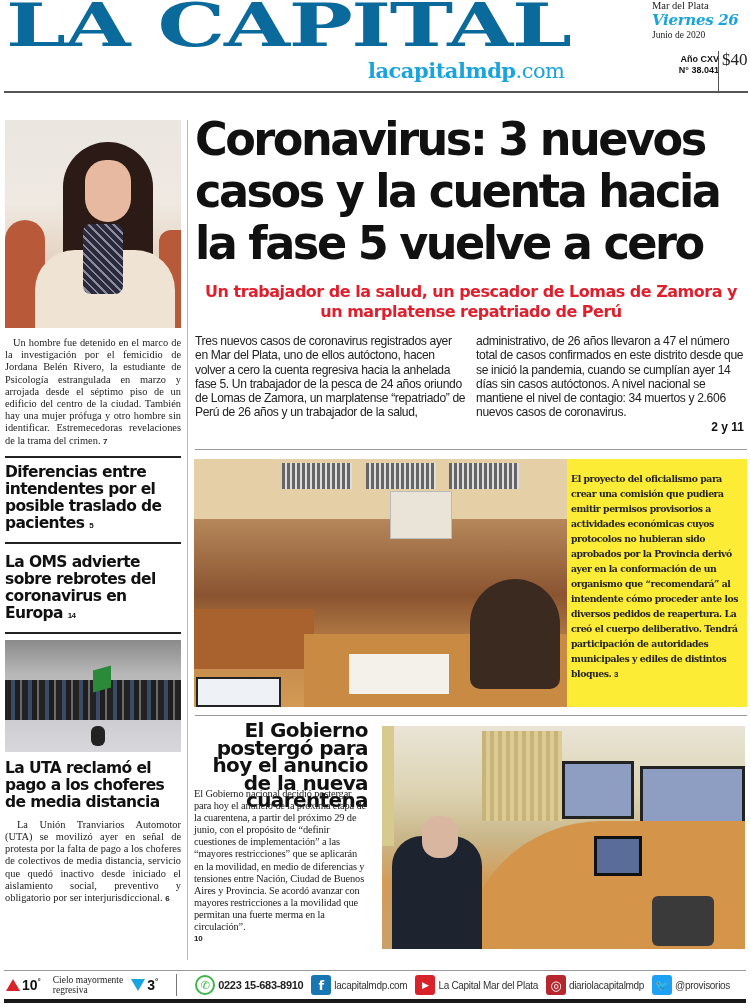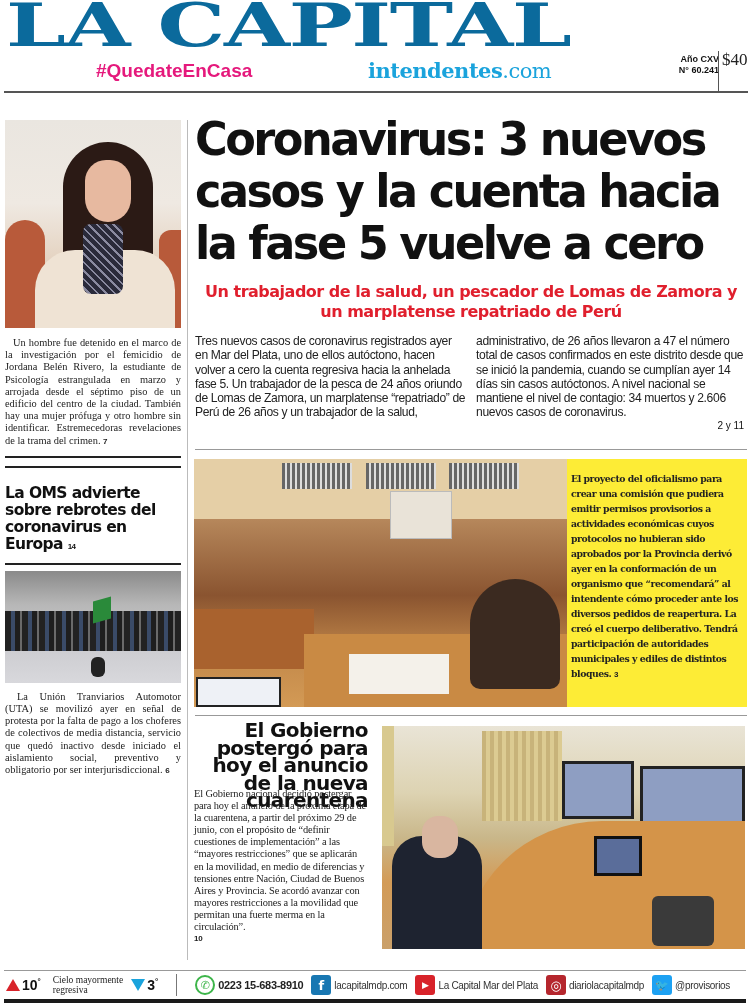--- a/index.html
+++ b/index.html
@@ -40,21 +40,21 @@
 
   .photo-uta { width: 176px; height: 112px; background: linear-gradient(180deg,#8a8a8a 0%, #b7b7b7 30%, #c9c9cd 60%, #d8d8dc 100%); }
   .photo-uta .crowd { position:absolute; left:0; top:40px; width:176px; height:40px; background: repeating-linear-gradient(90deg,#222 0 6px,#3a4b68 6px 10px,#1e1e1e 10px 15px,#6a6a6a 15px 17px); }
   .photo-uta .flag { position:absolute; left:88px; top:28px; width:18px; height:22px; background:#2a8a3a; transform: skewY(-15deg); }
   .photo-uta .dog { position:absolute; left:86px; top:86px; width:14px; height:20px; background:#222; border-radius: 6px; }
 
   
   .lead-hl { position: absolute; left: 195px; top: 113px; width: 552px; font-family: "DejaVu Sans", sans-serif; font-weight: bold; font-size: 46px; line-height: 52px; letter-spacing: -2.6px; color: #111; transform: scaleX(0.97); transform-origin: left top; }
   .lead-sub { position: absolute; left: 195px; top: 282px; width: 552px; text-align: center; font-family: "DejaVu Sans", sans-serif; font-weight: bold; font-size: 16px; line-height: 20px; letter-spacing: -0.5px; color: #e01f2d; }
   .lead-body { position: absolute; left: 195px; top: 334px; width: 552px; column-count: 2; column-gap: 10px; font-family: "Liberation Sans", sans-serif; font-size: 12.1px; line-height: 14.3px; color: #222; letter-spacing: -0.35px; height: 102px; }
-  .lead-ref { position: absolute; right: 6px; top: 420px; font-size: 10px; font-weight: normal; }
+  .lead-ref { position: absolute; right: 6px; top: 420px; font-size: 12px; font-weight: bold; }
   .hrule-1 { position: absolute; left: 195px; top: 449px; width: 552px; height: 1px; background: #999; }
 
   
   .photo-council { position: absolute; left: 194px; top: 459px; width: 373px; height: 248px; background: linear-gradient(180deg,#d7b58a 0%, #b5865a 25%, #8a5430 55%, #c48a4b 80%, #d39a55 100%); overflow: hidden; }
   .photo-council .wall { position:absolute; left:0; top:0; width:373px; height:60px; background:#e5cfa6; }
   .photo-council .boards { position:absolute; top:4px; width:70px; height:26px; background: repeating-linear-gradient(90deg,#666 0 3px,#ddd 3px 5px); }
   .photo-council .screen { position:absolute; left:196px; top:32px; width:62px; height:48px; background:#e9e3d8; border:1px solid #bbb; }
   .photo-council .desk1 { position:absolute; left:0; top:150px; width:120px; height:60px; background:#a9622e; }
   .photo-council .desk2 { position:absolute; left:110px; top:175px; width:263px; height:73px; background:#c98a44; }
   .photo-council .head { position:absolute; left:276px; top:120px; width:90px; height:110px; background:#3b2a20; border-radius: 45px 45px 10px 10px; }
@@ -101,58 +101,66 @@
   .ico.fb { background: #1877b2; }
   .ico.yt { background: #d8232a; font-size: 9px; }
   .ico.ig { background: #b5262d; }
   .ico.tw { background: #1da1f2; font-size: 11px; }
 </style>
 </head>
 <body>
 
 <header class="masthead">
   <div class="logo">LA CAPITAL</div>
-  <div class="hashtag">#QuedateEnCasa</div>
-  <div class="site-url"><span>intendentes</span><span class="tld">.com</span></div>
+  <div class="site-url"><span>lacapitalmdp</span><span class="tld">.com</span></div>
+  <div class="dateblock">
+    <div class="date-city">Mar del Plata</div>
+    <div class="date-day">Viernes 26</div>
+    <div class="date-month">Junio de 2020</div>
+  </div>
   <div class="edition">
     <div>Año CXV</div>
-    <div>N° 60.241</div>
+    <div>N° 38.041</div>
   </div>
   <div class="edition-sep"></div>
   <div class="price">$40</div>
   <div class="mast-rule"></div>
 </header>
 
 <aside class="leftcol">
   <article>
     <div class="photo photo-jordana">
       <div class="chair1"></div>
         <div class="chair2"></div>
       <div class="hair"></div>
         <div class="body"></div>
         <div class="face"></div>
         <div class="scarf"></div>
     </div>
     <p class="left-body" style="margin-top:9px;text-indent:8px;"><span>Un hombre fue detenido en el marco de la investigación por el femicidio de Jordana Belén Rivero, la estudiante de Psicología estrangulada en marzo y arrojada desde el séptimo piso de un edificio del centro de la ciudad. También hay una mujer prófuga y otro hombre sin identificar. Estremecedoras revelaciones de la trama del crimen.</span> <span class="pageref">7</span></p>
   </article>
 
   <div class="hr-thick" style="margin-top:8px;"></div>
+  <article style="margin-top:6px;">
+    <h2 class="left-hl"><span>Diferencias entre intendentes por el posible traslado de pacientes</span> <span class="pageref">5</span></h2>
+  </article>
 
   <div class="hr-thick" style="margin-top:8px;"></div>
-  <article style="margin-top:17px;">
+  <article style="margin-top:10px;">
     <h2 class="left-hl"><span>La OMS advierte sobre rebrotes del coronavirus en Europa</span> <span class="pageref">14</span></h2>
   </article>
 
   <div class="hr-thick" style="margin-top:8px;"></div>
   <article style="margin-top:6px;">
     <div class="photo photo-uta">
       <div class="crowd"></div>
         <div class="flag"></div>
         <div class="dog"></div>
     </div>
+    <h2 class="left-hl" style="margin-top:8px;">La UTA reclamó el pago a los choferes de media distancia</h2>
     <p class="left-body" style="margin-top:8px;text-indent:12px;"><span>La Unión Tranviarios Automotor (UTA) se movilizó ayer en señal de protesta por la falta de pago a los choferes de colectivos de media distancia, servicio que quedó inactivo desde iniciado el aislamiento social, preventivo y obligatorio por ser interjurisdiccional.</span> <span class="pageref">6</span></p>
   </article>
 </aside>
 <div class="vrule"></div>
 
 <h1 class="lead-hl">Coronavirus: 3 nuevos casos y la cuenta hacia la fase 5 vuelve a cero</h1>
 <h3 class="lead-sub">Un trabajador de la salud, un pescador de Lomas de Zamora y un marplatense repatriado de Perú</h3>
 <p class="lead-body">Tres nuevos casos de coronavirus registrados ayer en Mar del Plata, uno de ellos autóctono, hacen volver a cero la cuenta regresiva hacia la anhelada fase 5. Un trabajador de la pesca de 24 años oriundo de Lomas de Zamora, un marplatense “repatriado” de Perú de 26 años y un trabajador de la salud, administrativo, de 26 años llevaron a 47 el número total de casos confirmados en este distrito desde que se inició la pandemia, cuando se cumplían ayer 14 días sin casos autóctonos. A nivel nacional se mantiene el nivel de contagio: 34 muertos y 2.606 nuevos casos de coronavirus.</p>
 <span class="lead-ref">2 y 11</span>
 <div class="hrule-1"></div>

